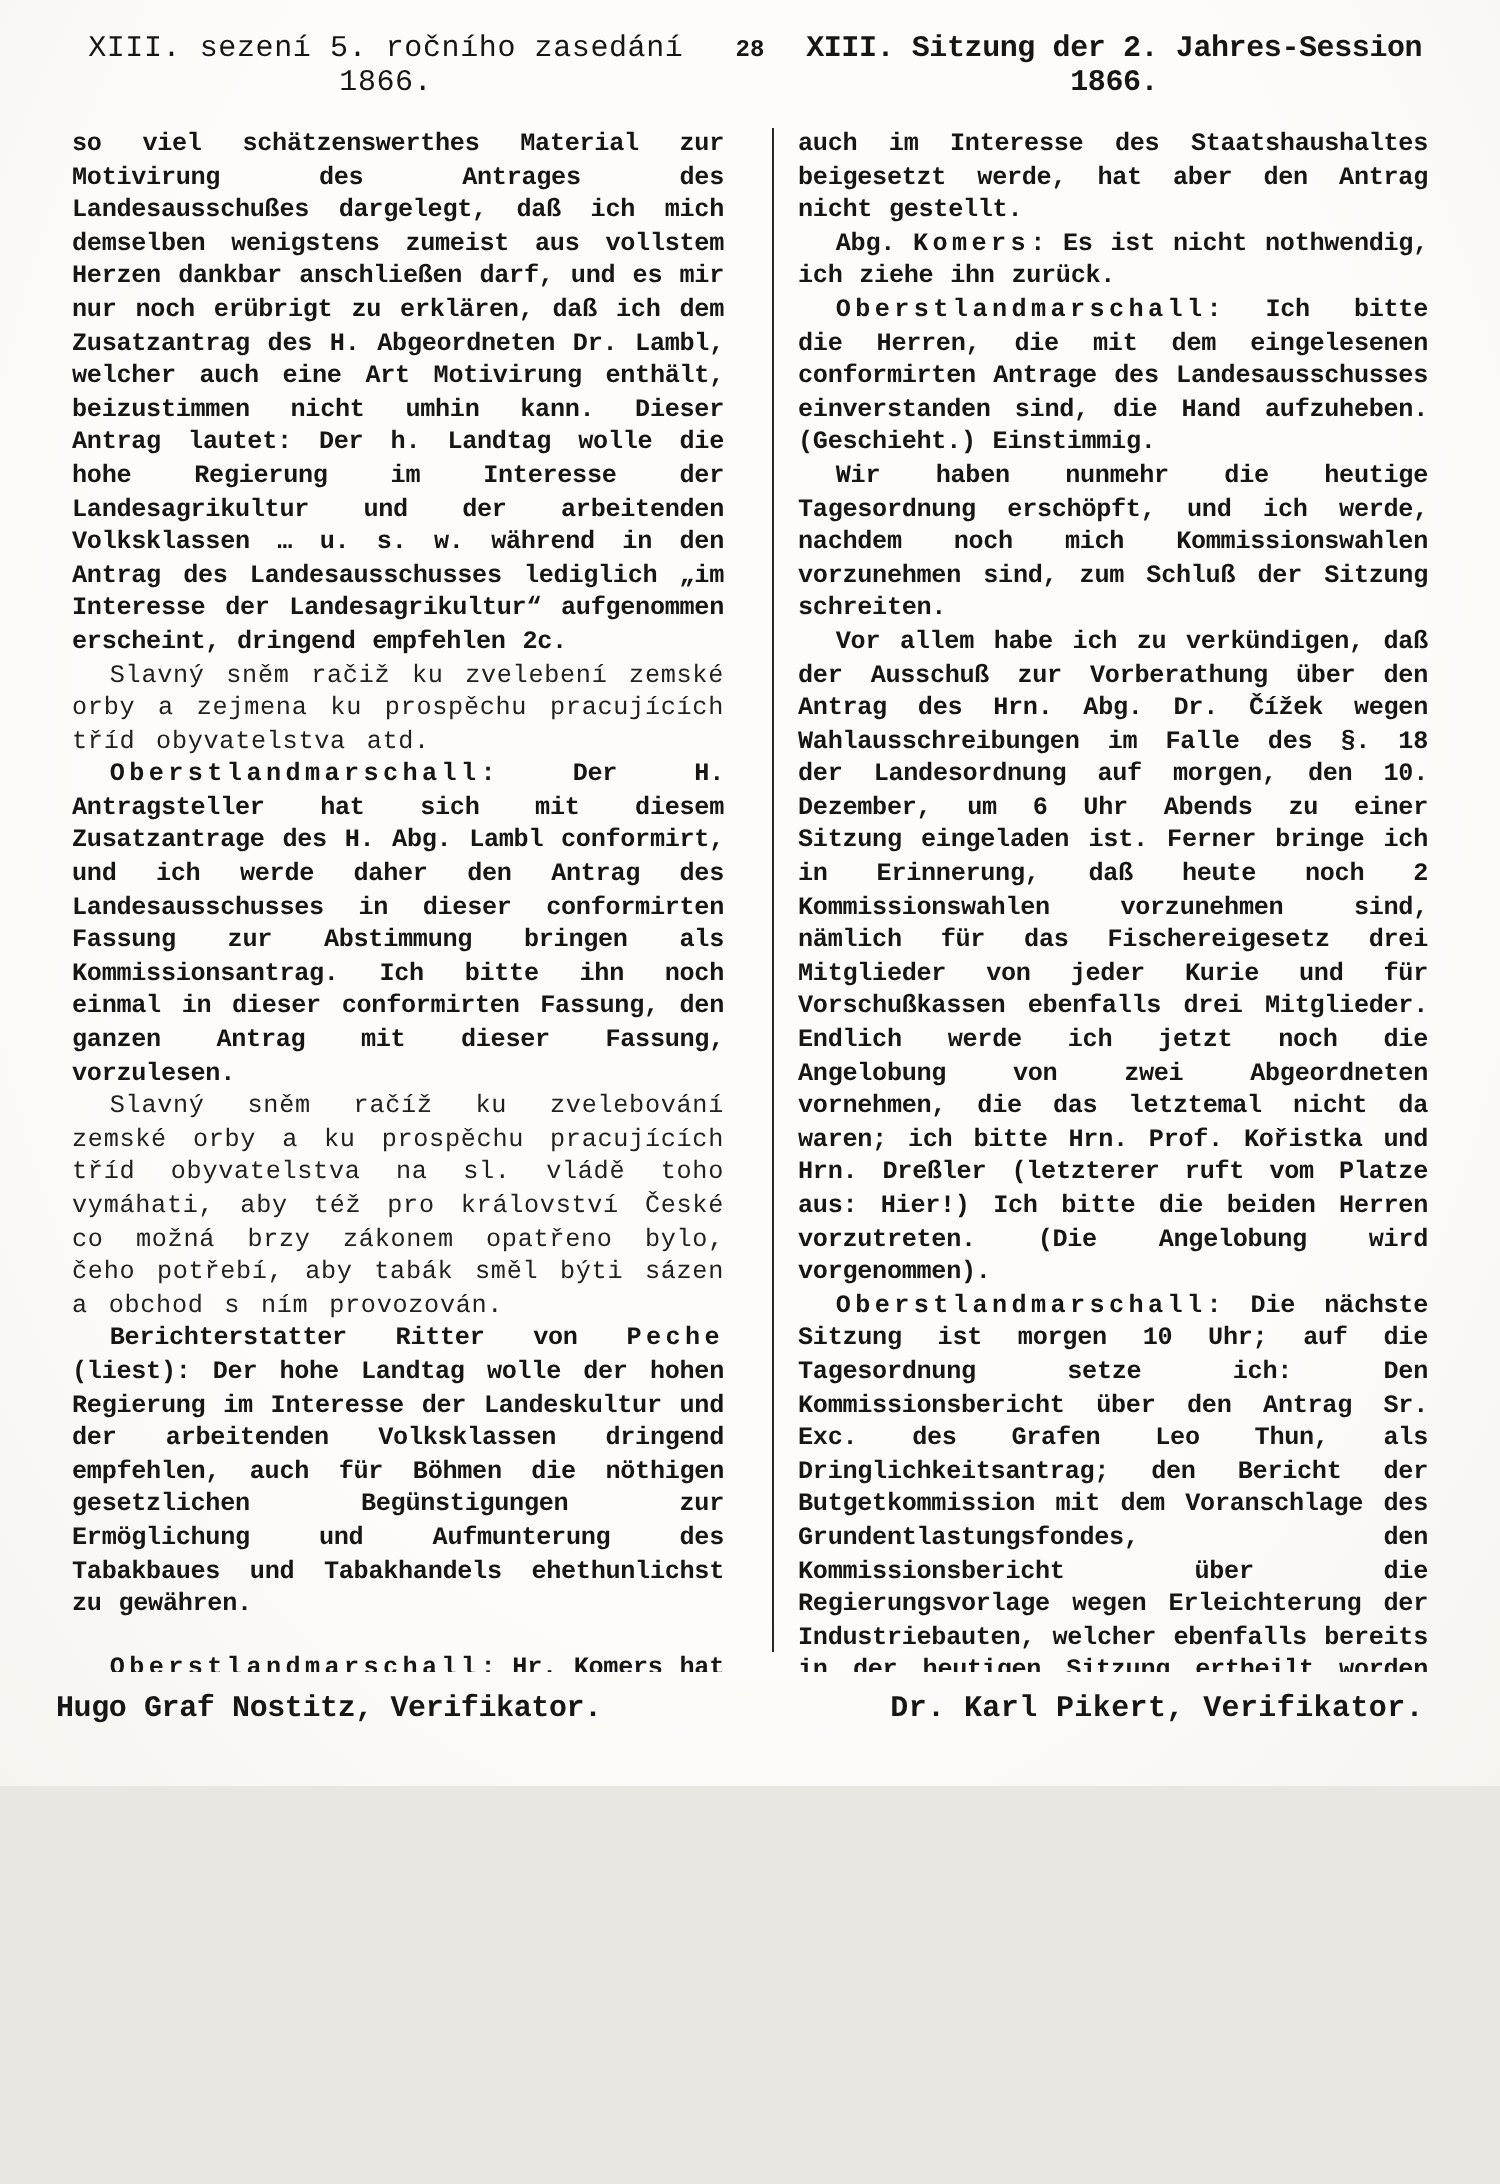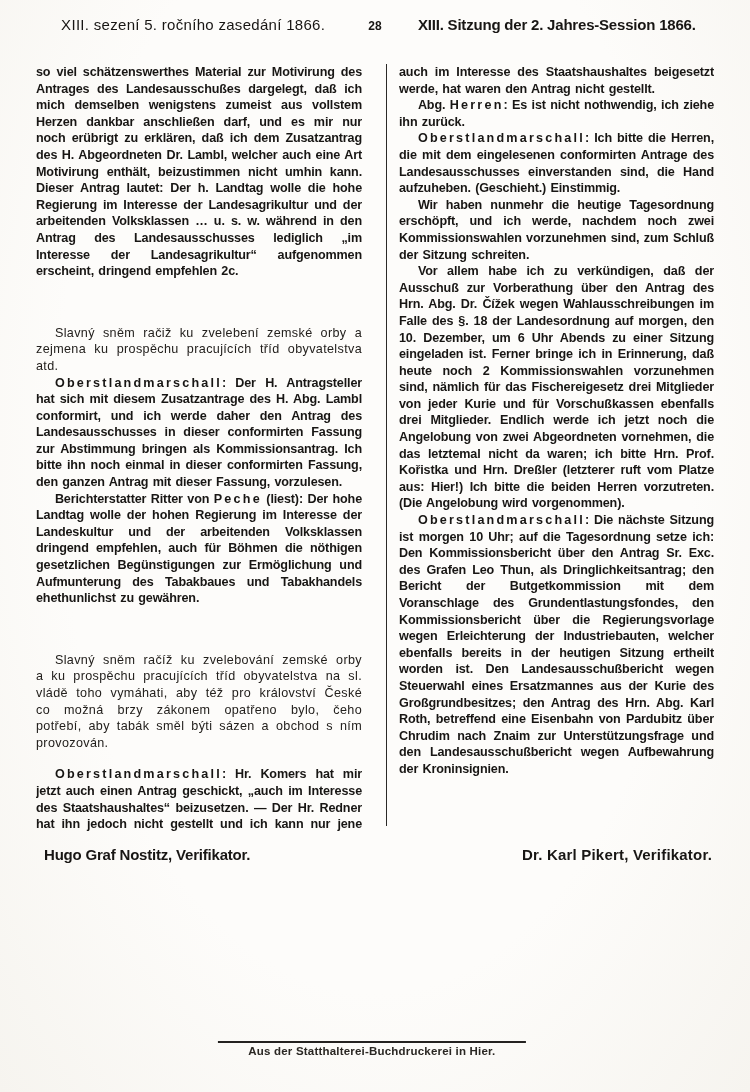--- a/index.html
+++ b/index.html
@@ -1,23 +1,23 @@
 <!DOCTYPE html>
 <html><head>
 <meta charset="utf-8">
 <style>
   html,body{margin:0;padding:0;background:#e9e7e2;}
   .page{
     position:relative;
-    width:750px;height:1092px;
+    width:750px;height:893px;
     margin:0 auto;
     background:#fcfbf8;
     background-image:radial-gradient(ellipse at 50% 40%, #fdfcfa 60%, #f6f4ef 100%);
     color:#181614;
-    font-family:Liberation Sans, sans-serif;
+    font-family:Liberation Mono, monospace;
     overflow:hidden;
   }
   .header{
     position:absolute;top:16px;left:36px;right:36px;
     display:grid;grid-template-columns:1fr auto 1fr;
     align-items:baseline;
     font-size:15px;
   }
   .header .h-left{text-align:center;font-weight:400;letter-spacing:0.3px;}
   .header .h-num{padding:0 18px;font-weight:700;font-size:12px;}
@@ -30,26 +30,26 @@
   .col-divider{flex:0 0 1px;width:1px;background:#2b2927;margin-left:24px;margin-right:12px;height:762px;}
   .col-right{flex:1 1 auto;}
   .para{
     margin:0;
     text-align:justify;
     font-size:12.6px;
     line-height:16.6px;
     word-spacing:1px;
   }
   .para.fraktur{font-weight:700;letter-spacing:-0.15px;}
-  .para.antiqua{font-weight:400;letter-spacing:0.35px;word-spacing:2.5px;color:#23201d;margin-top:45px;}
+  .para.antiqua{font-weight:400;letter-spacing:0.35px;word-spacing:2.5px;color:#23201d;}
   .para.indent{text-indent:1.5em;}
   .para.gap{margin-top:15px;}
   .spaced{letter-spacing:2.2px;font-weight:700;}
   .signature-row{
-    position:absolute;top:846px;left:44px;right:38px;
+    position:absolute;top:846px;left:28px;right:38px;
     display:flex;justify-content:space-between;align-items:baseline;
     font-size:15px;font-weight:700;
   }
   .signature{white-space:nowrap;}
   .signature.fraktur{letter-spacing:-0.2px;}
   .signature.antiqua{letter-spacing:0.2px;}
   .footer{
     position:absolute;top:1041px;left:50%;
     transform:translateX(-51%);
     width:308px;
@@ -71,30 +71,30 @@
     <span class="h-left">XIII. sezení 5. ročního zasedání 1866.</span>
     <span class="h-num">28</span>
     <span class="h-right">XIII. Sitzung der 2. Jahres-Session 1866.</span>
   </div>
 
   <div class="columns">
     <div class="col-left" id="left-col">
         <p class="para fraktur">so viel schätzenswerthes Material zur Motivirung des Antrages des Landesausschußes dargelegt, daß ich mich demselben wenigstens zumeist aus vollstem Herzen dankbar anschließen darf, und es mir nur noch erübrigt zu erklären, daß ich dem Zusatzantrag des H. Abgeordneten Dr. Lambl, welcher auch eine Art Motivirung enthält, beizustimmen nicht umhin kann. Dieser Antrag lautet: Der h. Landtag wolle die hohe Regierung im Interesse der Landesagrikultur und der arbeitenden Volksklassen … u. s. w. während in den Antrag des Landesausschusses lediglich „im Interesse der Landesagrikultur“ aufgenommen erscheint, dringend empfehlen 2c.</p>
         <p class="para antiqua indent">Slavný sněm račiž ku zvelebení zemské orby a zejmena ku prospěchu pracujících tříd obyvatelstva atd.</p>
         <p class="para fraktur indent"><span class="spaced">Oberstlandmarschall</span>: Der H. Antragsteller hat sich mit diesem Zusatzantrage des H. Abg. Lambl conformirt, und ich werde daher den Antrag des Landesausschusses in dieser conformirten Fassung zur Abstimmung bringen als Kommissionsantrag. Ich bitte ihn noch einmal in dieser conformirten Fassung, den ganzen Antrag mit dieser Fassung, vorzulesen.</p>
+        <p class="para antiqua indent">Slavný sněm račíž ku zvelebování zemské orby a ku prospěchu pracujících tříd obyvatelstva na sl. vládě toho vymáhati, aby též pro království České co možná brzy zákonem opatřeno bylo, čeho potřebí, aby tabák směl býti sázen a obchod s ním provozován.</p>
         <p class="para fraktur indent">Berichterstatter Ritter von <span class="spaced">Peche</span> (liest): Der hohe Landtag wolle der hohen Regierung im Interesse der Landeskultur und der arbeitenden Volksklassen dringend empfehlen, auch für Böhmen die nöthigen gesetzlichen Begünstigungen zur Ermöglichung und Aufmunterung des Tabakbaues und Tabakhandels ehethunlichst zu gewähren.</p>
-        <p class="para antiqua indent">Slavný sněm račíž ku zvelebování zemské orby a ku prospěchu pracujících tříd obyvatelstva na sl. vládě toho vymáhati, aby též pro království České co možná brzy zákonem opatřeno bylo, čeho potřebí, aby tabák směl býti sázen a obchod s ním provozován.</p>
         <p class="para fraktur indent gap"><span class="spaced">Oberstlandmarschall</span>: Hr. Komers hat mir jetzt auch einen Antrag geschickt, „auch im Interesse des Staatshaushaltes“ beizusetzen. — Der Hr. Redner hat ihn jedoch nicht gestellt und ich kann nur jene Anträge berücksichtigen, welche der Redner ausdrücklich stellt und mir dann übergibt. Der Hr. Redner hat wohl davon gesprochen, daß</p>
       </div>
     <div class="col-divider"></div>
     <div class="col-right" id="right-col">
-        <p class="para fraktur">auch im Interesse des Staatshaushaltes beigesetzt werde, hat waren den Antrag nicht gestellt.</p>
-        <p class="para fraktur indent">Abg. <span class="spaced">Herren</span>: Es ist nicht nothwendig, ich ziehe ihn zurück.</p>
+        <p class="para fraktur">auch im Interesse des Staatshaushaltes beigesetzt werde, hat aber den Antrag nicht gestellt.</p>
+        <p class="para fraktur indent">Abg. <span class="spaced">Komers</span>: Es ist nicht nothwendig, ich ziehe ihn zurück.</p>
         <p class="para fraktur indent"><span class="spaced">Oberstlandmarschall</span>: Ich bitte die Herren, die mit dem eingelesenen conformirten Antrage des Landesausschusses einverstanden sind, die Hand aufzuheben. (Geschieht.) Einstimmig.</p>
-        <p class="para fraktur indent">Wir haben nunmehr die heutige Tagesordnung erschöpft, und ich werde, nachdem noch zwei Kommissionswahlen vorzunehmen sind, zum Schluß der Sitzung schreiten.</p>
+        <p class="para fraktur indent">Wir haben nunmehr die heutige Tagesordnung erschöpft, und ich werde, nachdem noch mich Kommissionswahlen vorzunehmen sind, zum Schluß der Sitzung schreiten.</p>
         <p class="para fraktur indent">Vor allem habe ich zu verkündigen, daß der Ausschuß zur Vorberathung über den Antrag des Hrn. Abg. Dr. Čížek wegen Wahlausschreibungen im Falle des §. 18 der Landesordnung auf morgen, den 10. Dezember, um 6 Uhr Abends zu einer Sitzung eingeladen ist. Ferner bringe ich in Erinnerung, daß heute noch 2 Kommissionswahlen vorzunehmen sind, nämlich für das Fischereigesetz drei Mitglieder von jeder Kurie und für Vorschußkassen ebenfalls drei Mitglieder. Endlich werde ich jetzt noch die Angelobung von zwei Abgeordneten vornehmen, die das letztemal nicht da waren; ich bitte Hrn. Prof. Kořistka und Hrn. Dreßler (letzterer ruft vom Platze aus: Hier!) Ich bitte die beiden Herren vorzutreten. (Die Angelobung wird vorgenommen).</p>
         <p class="para fraktur indent"><span class="spaced">Oberstlandmarschall</span>: Die nächste Sitzung ist morgen 10 Uhr; auf die Tagesordnung setze ich: Den Kommissionsbericht über den Antrag Sr. Exc. des Grafen Leo Thun, als Dringlichkeitsantrag; den Bericht der Butgetkommission mit dem Voranschlage des Grundentlastungsfondes, den Kommissionsbericht über die Regierungsvorlage wegen Erleichterung der Industriebauten, welcher ebenfalls bereits in der heutigen Sitzung ertheilt worden ist. Den Landesausschußbericht wegen Steuerwahl eines Ersatzmannes aus der Kurie des Großgrundbesitzes; den Antrag des Hrn. Abg. Karl Roth, betreffend eine Eisenbahn von Pardubitz über Chrudim nach Znaim zur Unterstützungsfrage und den Landesausschußbericht wegen Aufbewahrung der Kroninsignien.</p>
       </div>
   </div>
 
   <div class="signature-row" id="sig-row">
       <span class="signature fraktur">Hugo Graf Nostitz, Verifikator.</span>
       <span class="signature antiqua">Dr. Karl Pikert, Verifikator.</span>
     </div>
 

